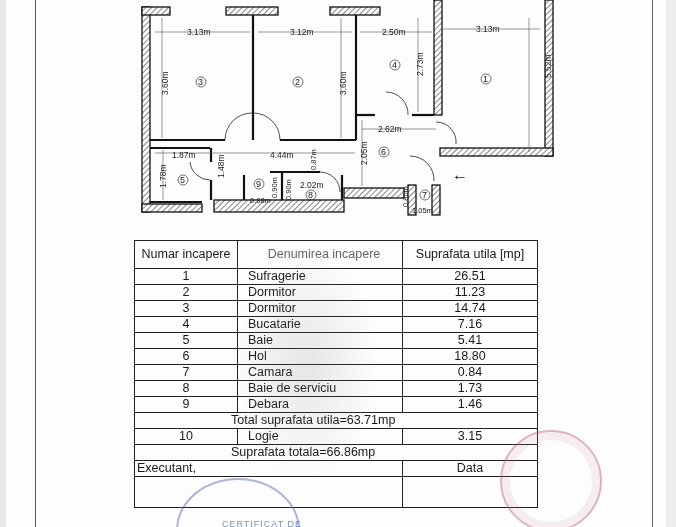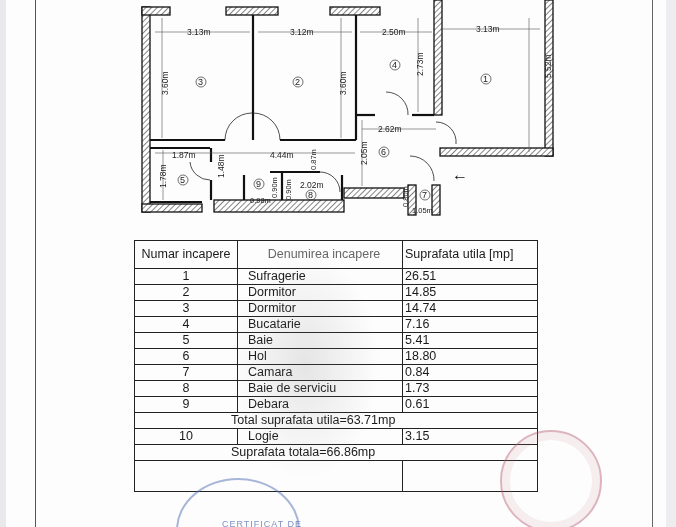--- a/index.html
+++ b/index.html
@@ -20,21 +20,21 @@
   svg.plan { position:absolute; left:0; top:0; }
   .dim { font-size:8.5px; fill:#222; font-family:"Liberation Sans", sans-serif; }
   .rnum { font-size:9px; fill:#222; font-family:"Liberation Sans", sans-serif; }
 
   
   .tbl { position:absolute; left:134px; top:240px; width:404px; border-collapse:collapse; font-size:12.5px; color:#1a1a1a; }
   .tbl td, .tbl th { border:1px solid #222; padding:0 2px; height:15px; line-height:15px; font-weight:normal; }
   .tbl th { height:27px; font-size:12.5px; }
   .c1 { width:98px; text-align:center; }
   .c2 { width:152px; text-align:left; padding-left:10px !important; }
-  .c3 { text-align:left; }
+  .c3 { text-align:center; }
   .tbl th.c2 { text-align:center; color:#666; }
   .span-row td { text-align:left; }
   .noise { position:absolute; left:230px; top:250px; width:150px; height:230px;
            background:radial-gradient(ellipse at center, rgba(120,120,120,0.18), rgba(120,120,120,0) 70%);
            pointer-events:none; }
   .stamp { position:absolute; border-radius:50%; pointer-events:none; }
   .stamp-red { left:500px; top:430px; width:98px; height:98px; border:2px solid rgba(180,90,110,0.45);
                box-shadow: inset 0 0 0 8px rgba(200,120,140,0.12); }
   .stamp-blue { left:176px; top:478px; width:120px; height:100px; border:2px solid rgba(80,110,180,0.5); }
   .stamp-text-blue { position:absolute; left:222px; top:500px; font-size:9px; color:rgba(70,100,170,0.7); letter-spacing:1px;margin-top:19px; }
@@ -167,21 +167,21 @@
     <th class="c3">Suprafata utila [mp]</th>
   </tr>
   <tr>
         <td class="c1">1</td>
         <td class="c2">Sufragerie</td>
         <td class="c3">26.51</td>
       </tr>
   <tr>
         <td class="c1">2</td>
         <td class="c2">Dormitor</td>
-        <td class="c3">14.85</td>
+        <td class="c3">11.23</td>
       </tr>
   <tr>
         <td class="c1">3</td>
         <td class="c2">Dormitor</td>
         <td class="c3">14.74</td>
       </tr>
   <tr>
         <td class="c1">4</td>
         <td class="c2">Bucatarie</td>
         <td class="c3">7.16</td>
@@ -202,32 +202,36 @@
         <td class="c3">0.84</td>
       </tr>
   <tr>
         <td class="c1">8</td>
         <td class="c2">Baie de serviciu</td>
         <td class="c3">1.73</td>
       </tr>
   <tr>
         <td class="c1">9</td>
         <td class="c2">Debara</td>
-        <td class="c3">0.61</td>
+        <td class="c3">1.46</td>
       </tr>
   <tr class="span-row">
         <td colspan="3" style="padding-left:96px">Total suprafata utila=63.71mp</td>
       </tr>
   <tr>
         <td class="c1">10</td>
         <td class="c2">Logie</td>
         <td class="c3">3.15</td>
       </tr>
   <tr class="span-row">
         <td colspan="3" style="padding-left:96px">Suprafata totala=66.86mp</td>
+      </tr>
+  <tr>
+        <td colspan="2">Executant,</td>
+        <td class="c3">Data</td>
       </tr>
   <tr>
         <td colspan="2" style="height:30px"></td>
         <td style="height:30px"></td>
       </tr>
 </tbody>
   </table>
 
 <div class="noise"></div>
 <div class="stamp stamp-red"></div>

